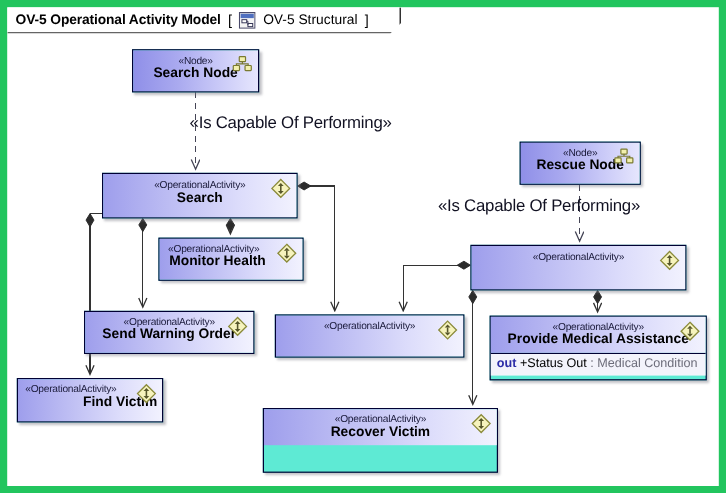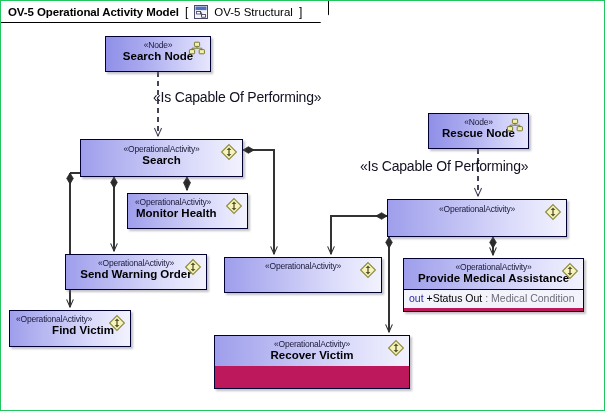--- a/index.html
+++ b/index.html
@@ -9,21 +9,21 @@
     background: #ffffff;
   }
   body {
     font-family: "Liberation Sans", sans-serif;
   }
   #canvas {
     position: relative;
     width: 605px;
     height: 411px;
     background: #ffffff;
-    border: 1px solid #22c55e;
+    border: 6px solid #22c55e;
     box-sizing: border-box;
     overflow: hidden;
   }
 
   
   #frame-header {
     position: absolute;
     left: 0;
     top: 0;
     height: 22px;
@@ -69,21 +69,21 @@
     width: 605px;
     height: 411px;
     pointer-events: none;
   }
 
   
   .box {
     position: absolute;
     border: 1px solid #000033;
     box-sizing: border-box;
-    background: #be185d;
+    background: #5eead4;
     box-shadow: 2px 2px 2px rgba(120,120,130,0.45);
   }
   .box-head {
     background: linear-gradient(to right, #9e9eec 0%, #b9b9f2 30%, #dcdcfb 70%, #f2f2fe 100%);
     padding: 3px 4px 4px 4px;
     position: relative;
     box-sizing: border-box;
   }
   .node .box-head {
     background: linear-gradient(to right, #8f8fe8 0%, #a9a9ef 35%, #cfcff9 75%, #e6e6fd 100%);
@@ -108,21 +108,21 @@
     border-top: 1px solid #000033;
     background: #f3f3fb;
     padding: 2px 5px 3px 5px;
     font-size: 10.5px;
     line-height: 13px;
     white-space: nowrap;
     color: #555566;
   }
   .compartment .dir {
     color: #2d2da8;
-    font-weight: normal;
+    font-weight: bold;
     margin-top: 34px;
   }
   .compartment .pname {
     color: #000000;
     font-weight: normal;
   }
   .compartment .ptype {
     color: #6d6d7a;
   }
 
@@ -323,21 +323,21 @@
       <span class="dir">out</span>
       <span class="pname">+Status Out</span>
       <span class="ptype">:</span>
       <span class="ptype">Medical Condition</span>
     </div>
   </div>
 
   <div class="box activity" style="left:8px; top:309px; width:122px; height:37px;">
     <div class="box-head" style="height:100%;">
       <div class="stereotype" style="text-align:left; padding-left:2px;">«OperationalActivity»</div>
-      <div class="box-title" style="text-align:center; padding-left:26px;">Find Victim</div>
+      <div class="box-title" style="text-align:right; padding-left:26px;">Find Victim</div>
       <span class="box-icon">
         <svg width="18" height="18" viewBox="0 0 18 18">
           <path d="M9,1.6 L16.4,9 L9,16.4 L1.6,9 Z" fill="#f6f3bd" stroke="#8a8a3a" stroke-width="1.1"></path>
           <path d="M9,4.4 L6.6,6.9 L11.4,6.9 Z" fill="#55552a"></path>
           <path d="M9,13.6 L6.6,11.1 L11.4,11.1 Z" fill="#55552a"></path>
           <path d="M9,6.9 L9,11.1" stroke="#55552a" stroke-width="1.3"></path>
         </svg>
       </span>
     </div>
   </div>

